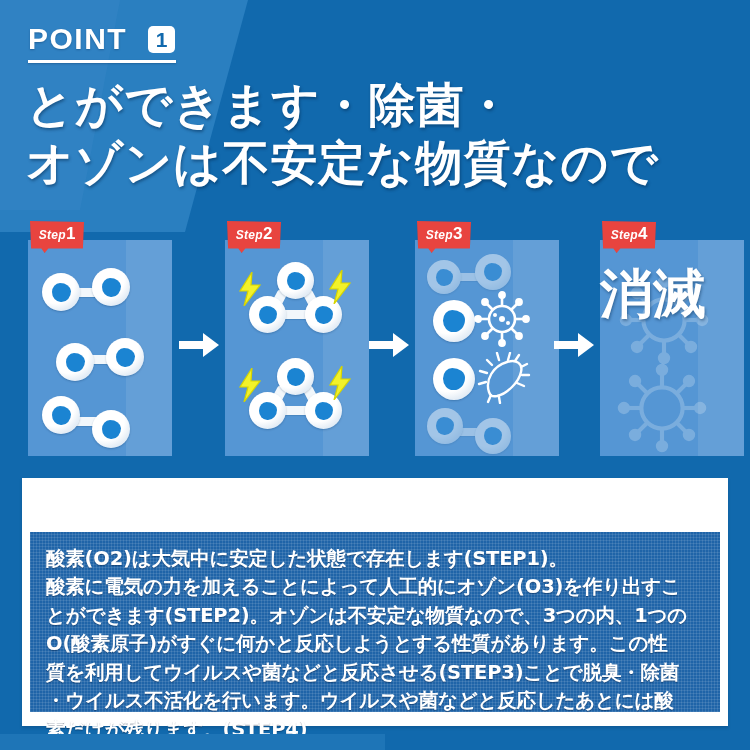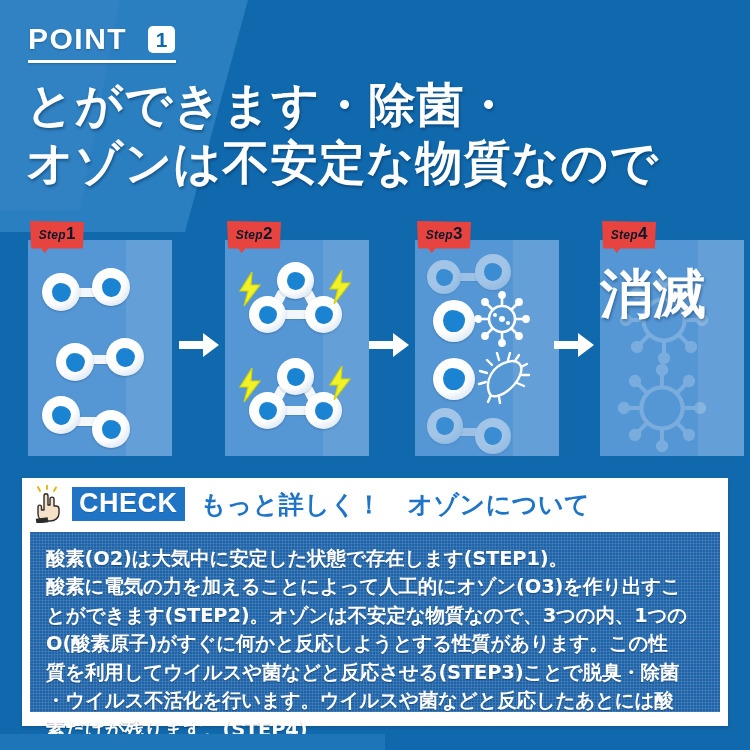--- a/index.html
+++ b/index.html
@@ -69,21 +69,21 @@
     background:rgba(255,255,255,.09);
   }
   .p1{left:28px;}
   .p2{left:225px;}
   .p3{left:415px;}
   .p4{left:600px;}
 
   .step-badge{
     position:absolute;top:-19px;left:2px;width:54px;height:32px;
     background:#e8443f;
-    color:#0f172a;
+    color:#ffffff;
     font-family:"Liberation Sans",sans-serif;
     font-size:13px;font-weight:bold;
     display:flex;align-items:center;justify-content:center;gap:0;
     clip-path:polygon(0 0,100% 3%,98% 86%,34% 86%,27% 100%,21% 86%,2% 86%);
     z-index:6;
     box-shadow:0 1px 2px rgba(0,0,0,.15);
   }
   .step-badge .s-word{font-size:12px;font-style:italic;letter-spacing:.3px;transform:translateY(-2px);}
   .step-badge .s-num{font-size:17px;transform:translateY(-3px);}
 
@@ -444,37 +444,20 @@
         </svg>
     </div>
     <div class="arrow a3">
       <svg width="40" height="26" viewBox="0 0 40 26">
           <path d="M0 9 L24 9 L24 1 L40 13 L24 25 L24 17 L0 17 Z" fill="#ffffff"></path>
         </svg>
     </div>
   </div>
 
   <div class="checkbox-wrap">
-    <div class="check-head">
-      <span class="hand-icon">
-        <svg width="36" height="38" viewBox="0 0 36 38">
-          <g stroke="#2b2b2b" stroke-width="1.4" fill="#f6e2c8" stroke-linejoin="round">
-            <path d="M14 11 C14 8 18 8 18 11 L18 20 L20 20 L20 14 C20 11.5 24 11.5 24 14 L24 21 L26 21 C28 21 29 22.5 29 24 L29 28 C29 33 25 36 20 36 L16 36 C11 36 8 33 8 29 L8 22 C8 19.5 11.5 19.5 11.5 22 L11.5 25 L14 25 Z"></path>
-          </g>
-          <g stroke="#e8b100" stroke-width="1.8" stroke-linecap="round">
-            <line x1="10" y1="6" x2="8" y2="2"></line>
-            <line x1="17" y1="4" x2="17" y2="0.5"></line>
-            <line x1="24" y1="6" x2="26" y2="2.5"></line>
-          </g>
-          <rect x="6" y="33" width="12" height="5" fill="#2b2b2b" transform="rotate(-8 12 35)"></rect>
-        </svg>
-      </span>
-      <span class="check-label">CHECK</span>
-      <span class="check-sub">もっと詳しく！　オゾンについて</span>
-    </div>
     <div class="check-body">
       <div class="check-text">酸素(O2)は大気中に安定した状態で存在します(STEP1)。
 酸素に電気の力を加えることによって人工的にオゾン(O3)を作り出すこ
 とができます(STEP2)。オゾンは不安定な物質なので、3つの内、1つの
 O(酸素原子)がすぐに何かと反応しようとする性質があります。この性
 質を利用してウイルスや菌などと反応させる(STEP3)ことで脱臭・除菌
 ・ウイルス不活化を行います。ウイルスや菌などと反応したあとには酸
 素だけが残ります。(STEP4)</div>
     </div>
   </div>

